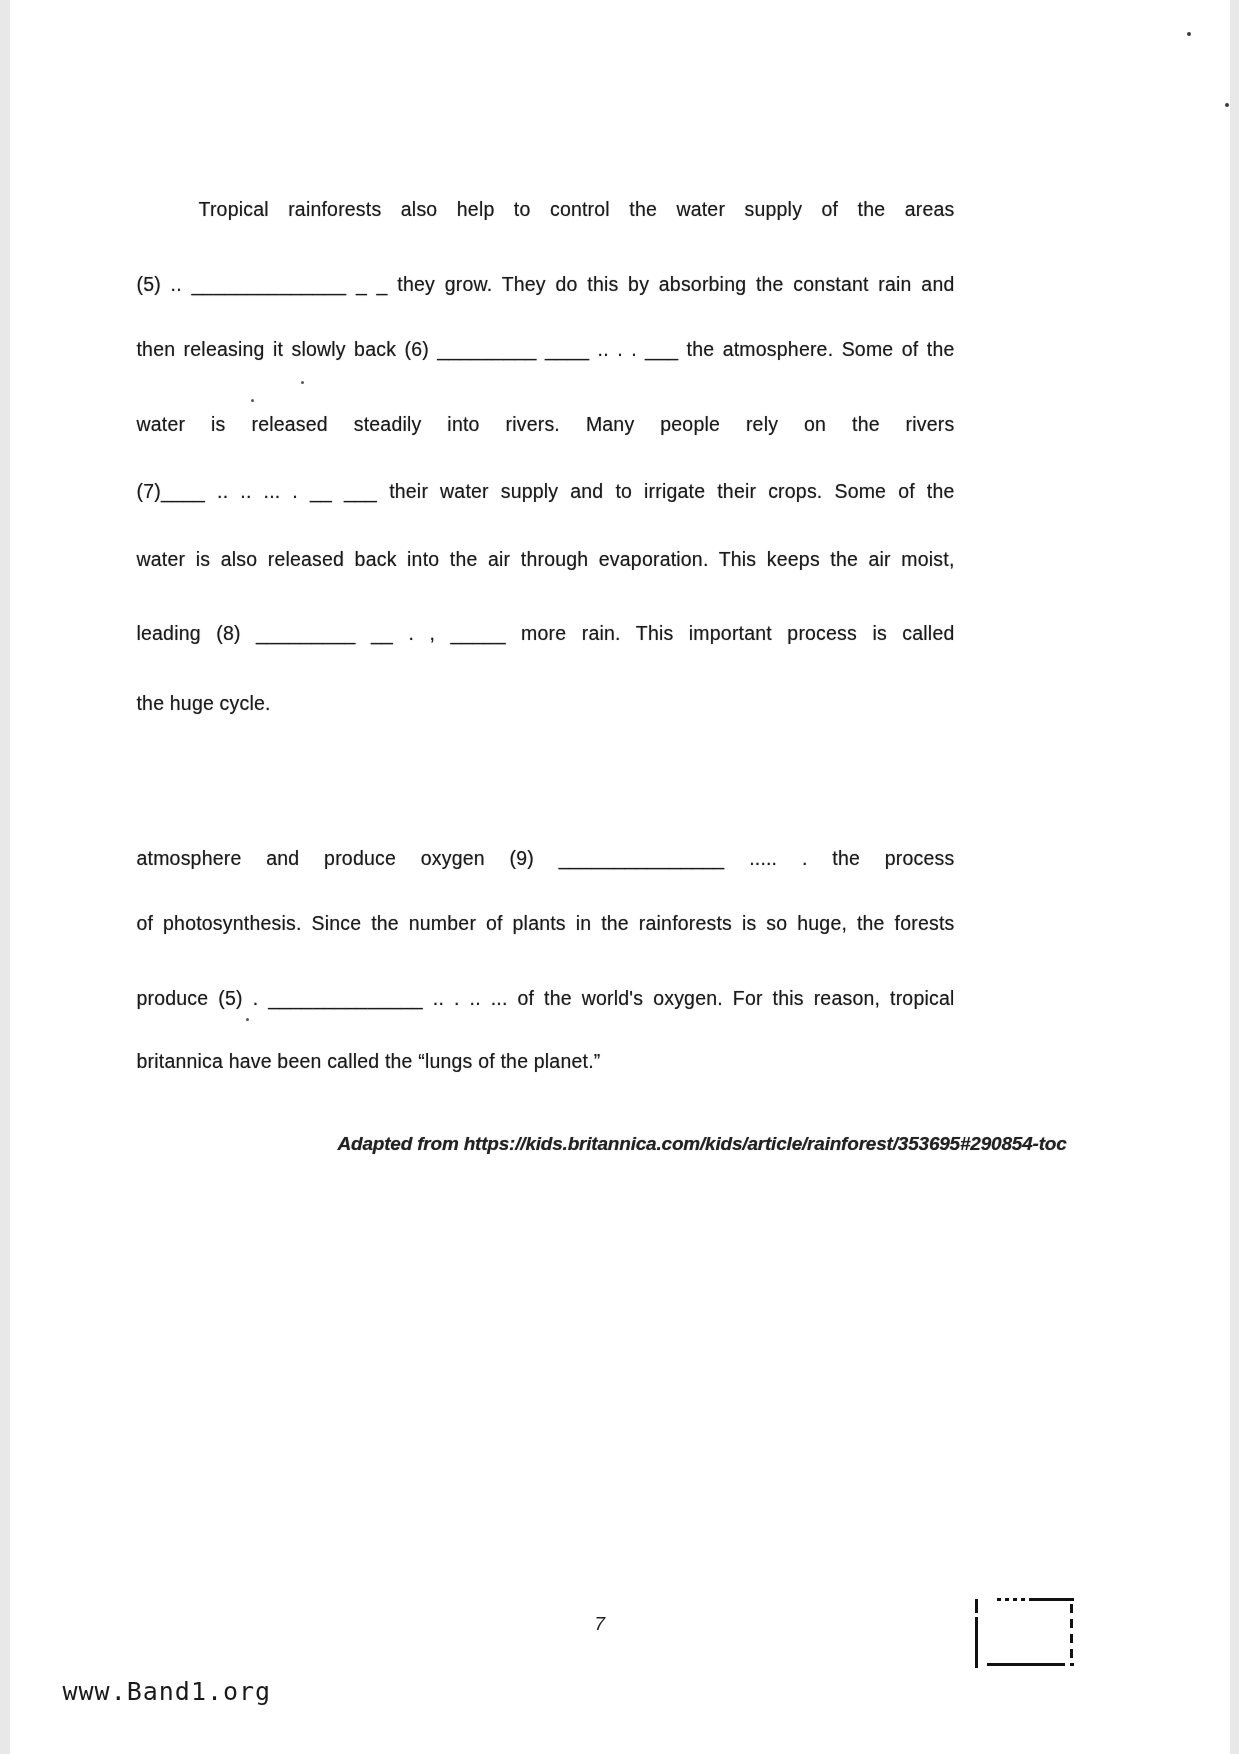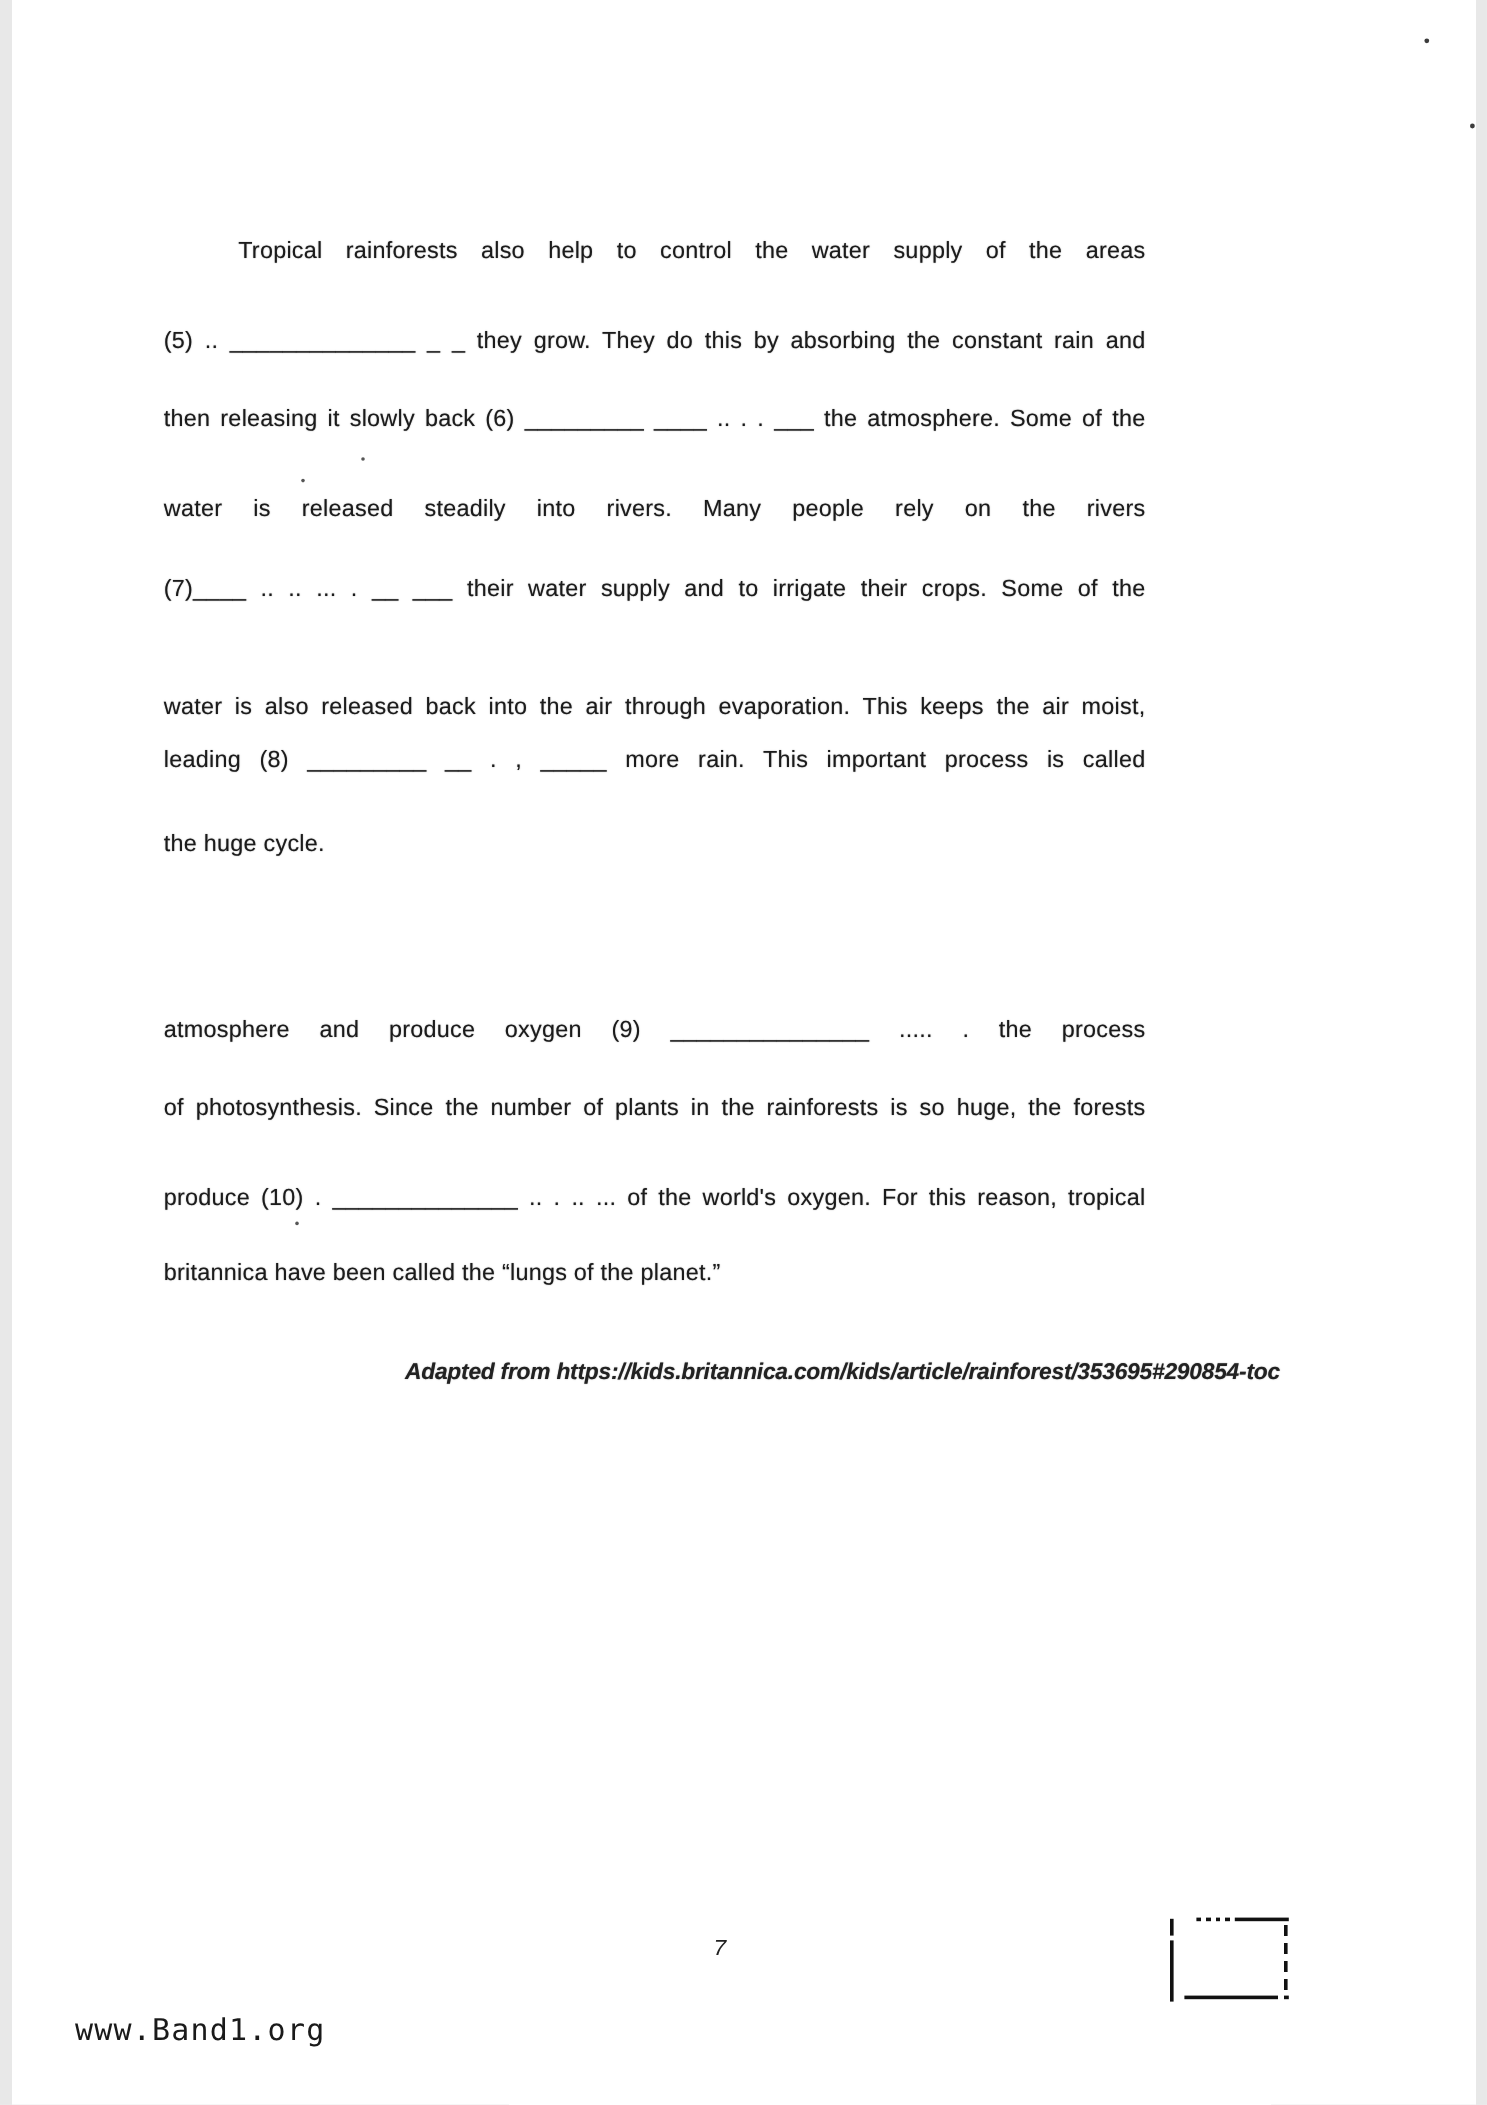--- a/index.html
+++ b/index.html
@@ -79,27 +79,27 @@
   <div class="speck" style="left:1215px; top:103px;"></div>
   <div class="speck small" style="left:291px;  top:381px;"></div>
   <div class="speck small" style="left:241px;  top:399px;"></div>
   <div class="speck small" style="left:236px;  top:1018px;"></div>
 
   <div class="doc-line indent" style="top:196px">Tropical rainforests also help to control the water supply of the areas</div>
   <div class="doc-line" style="top:271px">(5)  .. ______________ _ _ they grow. They do this by absorbing the constant rain and</div>
   <div class="doc-line" style="top:336px">then releasing it slowly back (6) _________ ____ .. . . ___ the atmosphere. Some of the</div>
   <div class="doc-line" style="top:411px">water is released steadily into rivers. Many people rely on the rivers</div>
   <div class="doc-line" style="top:478px">(7)____ .. ..  ... . __ ___ their water supply and to irrigate their crops. Some of the</div>
-  <div class="doc-line" style="top:576px">water is also released back into the air through evaporation. This keeps the air moist,</div>
+  <div class="doc-line" style="top:546px">water is also released back into the air through evaporation. This keeps the air moist,</div>
   <div class="doc-line" style="top:620px">leading (8) _________ __ . , _____ more rain. This important process is called</div>
   <div class="doc-line short" style="top:690px">the huge cycle.</div>
 
   <div class="doc-line" style="top:845px">atmosphere and produce oxygen (9) _______________ ..... . the process</div>
   <div class="doc-line" style="top:910px">of photosynthesis. Since the number of plants in the rainforests is so huge, the forests</div>
-  <div class="doc-line" style="top:985px">produce (10) . ______________ .. . ..  ... of the world's oxygen. For this reason, tropical</div>
+  <div class="doc-line" style="top:985px">produce (5) . ______________ .. . ..  ... of the world's oxygen. For this reason, tropical</div>
   <div class="doc-line short" style="top:1048px">britannica have been called the “lungs of the planet.”</div>
 
   <div class="attribution">Adapted from https://kids.britannica.com/kids/article/rainforest/353695#290854-toc</div>
 
   <div class="page-number">7</div>
 
   <div>
     <div class="sb-seg sb-top-dots"></div>
     <div class="sb-seg sb-top-solid"></div>
     <div class="sb-seg sb-left-dash"></div>

